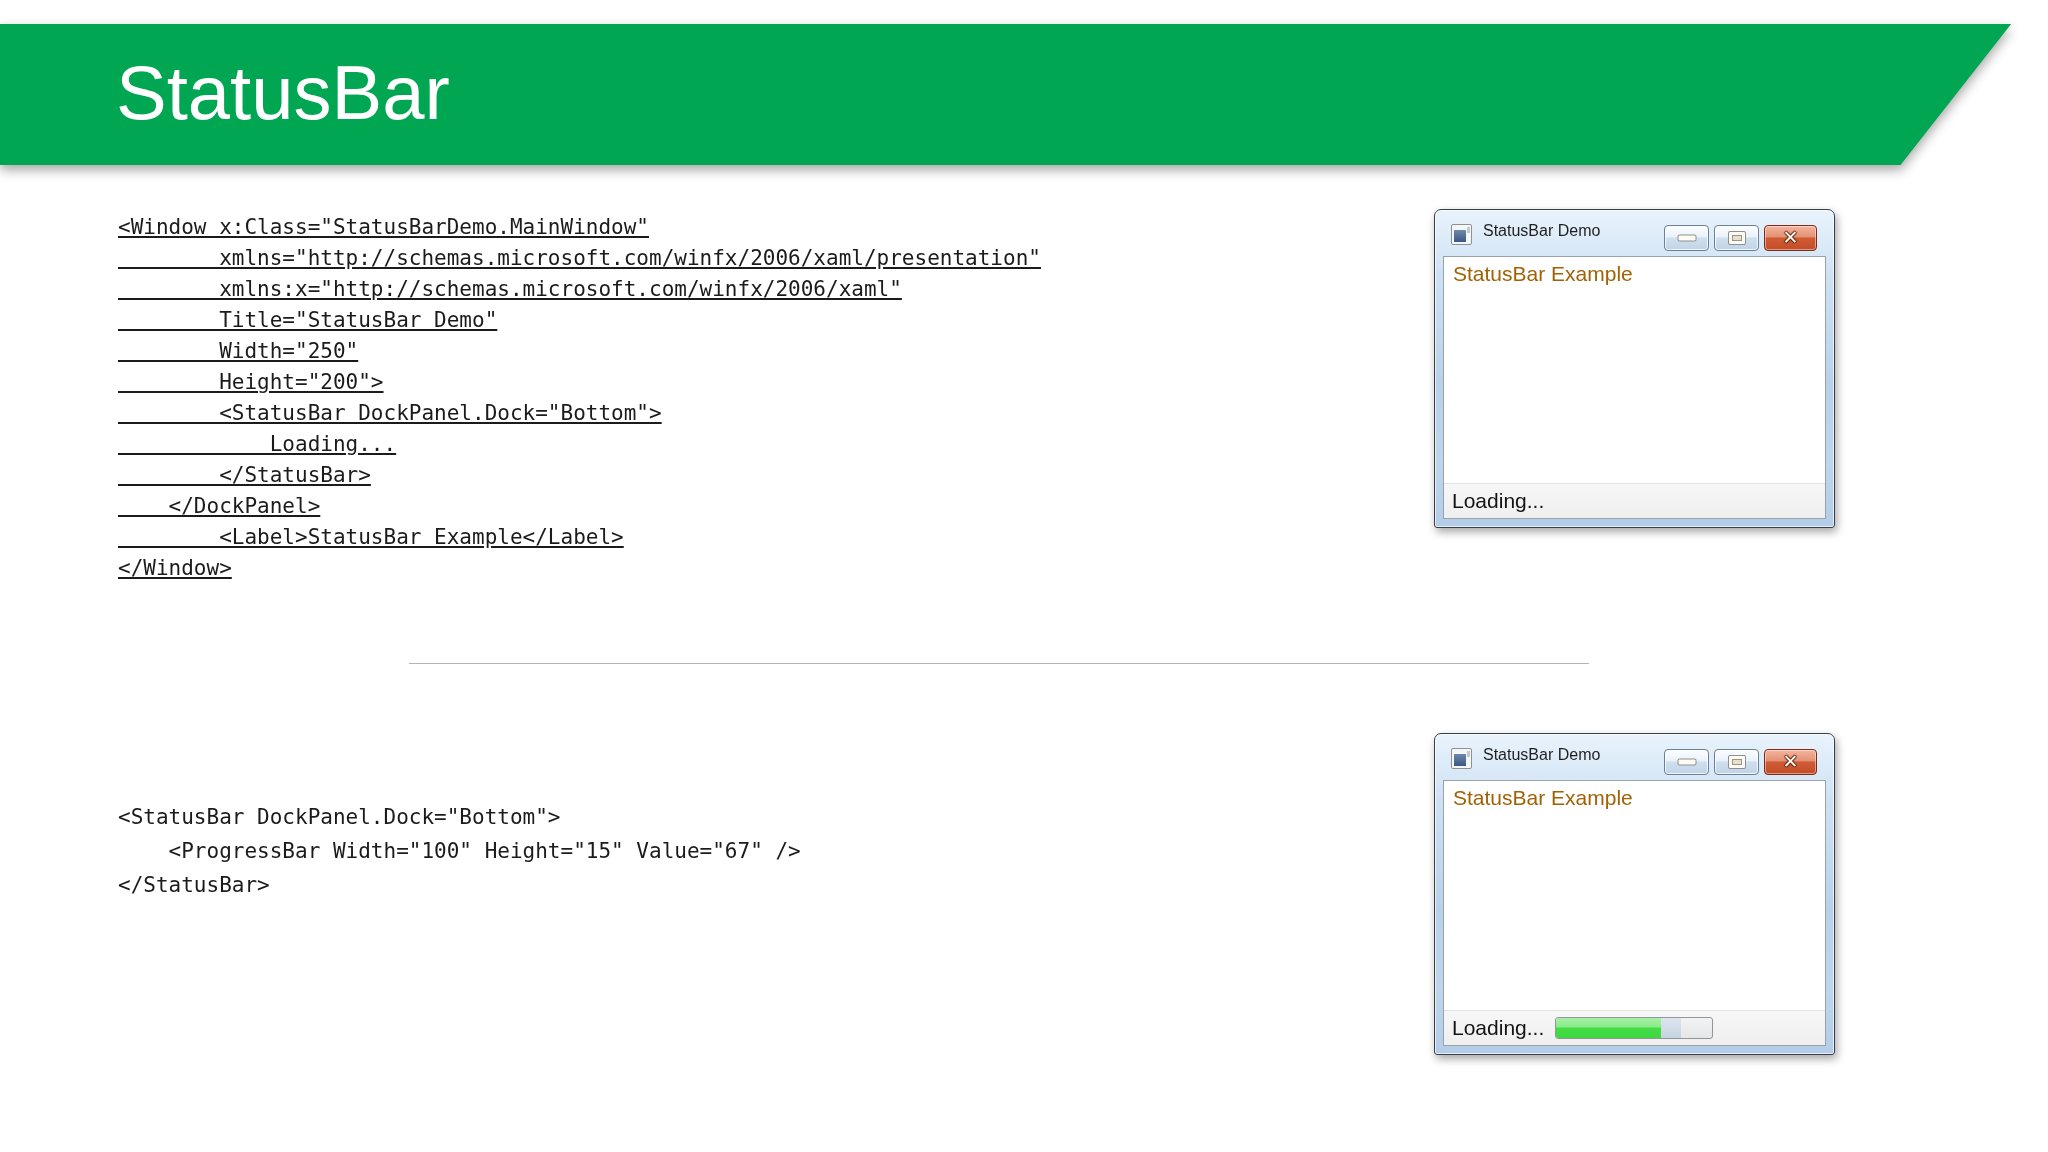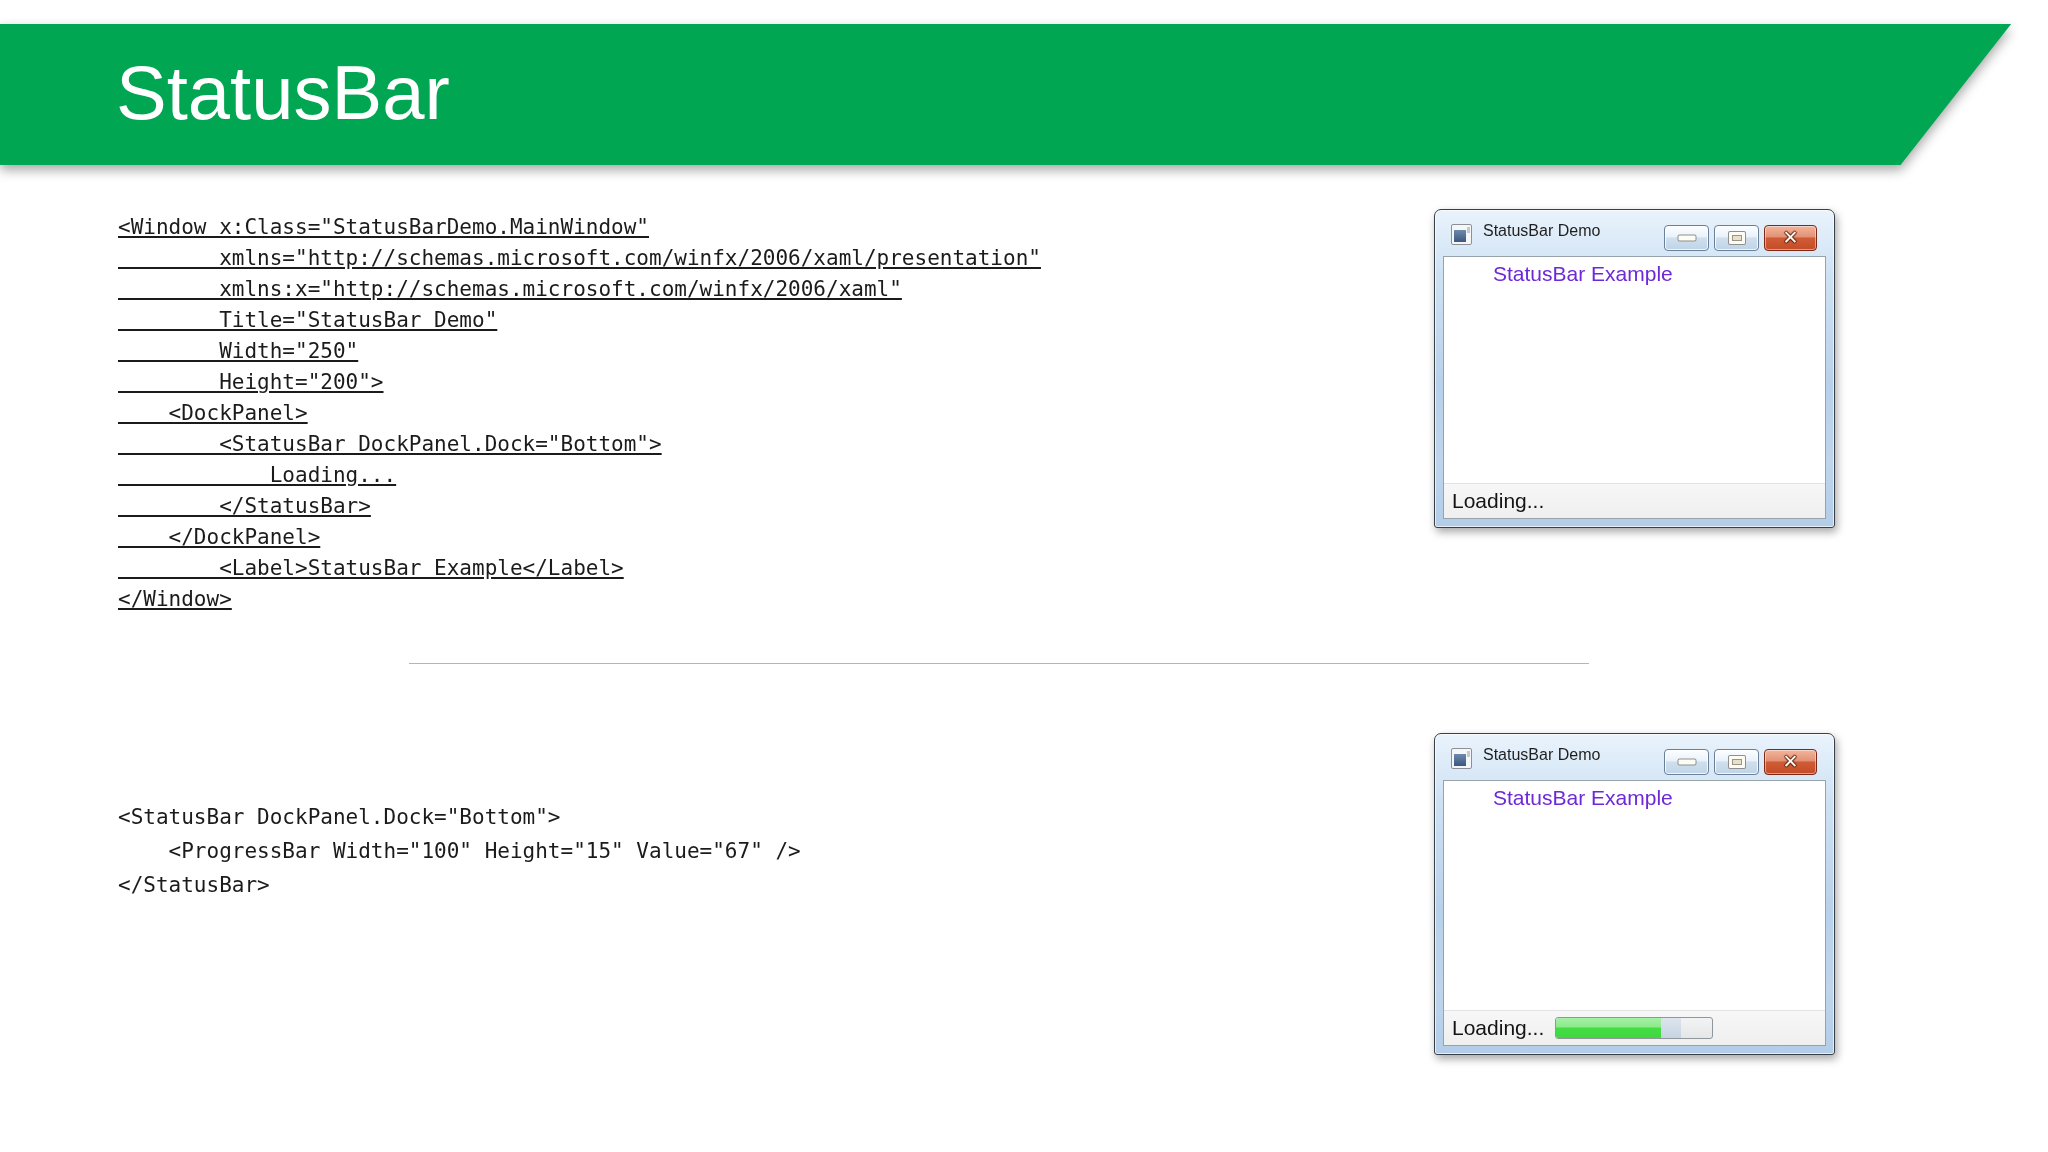--- a/index.html
+++ b/index.html
@@ -103,21 +103,21 @@
     text-align:center; font-size:19px; font-weight:900; color:#fdf8ea;
     text-shadow:0 1px 1px #5c1f12, 0 -1px 1px #5c1f12, 1px 0 1px #5c1f12, -1px 0 1px #5c1f12;
     font-family:"DejaVu Sans", sans-serif;
   }
 
   .w7 .client {
     position:absolute; left:8px; right:8px; top:46px; bottom:8px;
     background:#ffffff; border:1px solid #98a2ab;
   }
   .w7 .content-label {
-    position:absolute; left:9px; top:5px; font-size:21px; color:#6d28d9;margin-left:40px;
+    position:absolute; left:9px; top:5px; font-size:21px; color:#a16207;
   }
   .w7 .statusbar {
     position:absolute; left:0; right:0; bottom:0; height:35px;
     background:linear-gradient(180deg,#f7f7f7 0%,#efefef 100%);
     border-top:1px solid #e2e2e2;
     display:flex; align-items:center; padding-left:8px;
     font-size:21px; color:#141414;
   }
 
   
@@ -148,21 +148,20 @@
   </div>
   <div class="slide-title">StatusBar</div>
 
   <div class="code code-1">
     <div class="cl">&lt;Window x:Class="StatusBarDemo.MainWindow"</div>
     <div class="cl">        xmlns="http://schemas.microsoft.com/winfx/2006/xaml/presentation"</div>
     <div class="cl">        xmlns:x="http://schemas.microsoft.com/winfx/2006/xaml"</div>
     <div class="cl">        Title="StatusBar Demo"</div>
     <div class="cl">        Width="250"</div>
     <div class="cl">        Height="200"&gt;</div>
-    <div class="cl">    &lt;DockPanel&gt;</div>
     <div class="cl">        &lt;StatusBar DockPanel.Dock="Bottom"&gt;</div>
     <div class="cl">            Loading...</div>
     <div class="cl">        &lt;/StatusBar&gt;</div>
     <div class="cl">    &lt;/DockPanel&gt;</div>
     <div class="cl">        &lt;Label&gt;StatusBar Example&lt;/Label&gt;</div>
     <div class="cl">&lt;/Window&gt;</div>
   </div>
 
   <div class="divider"></div>
 

